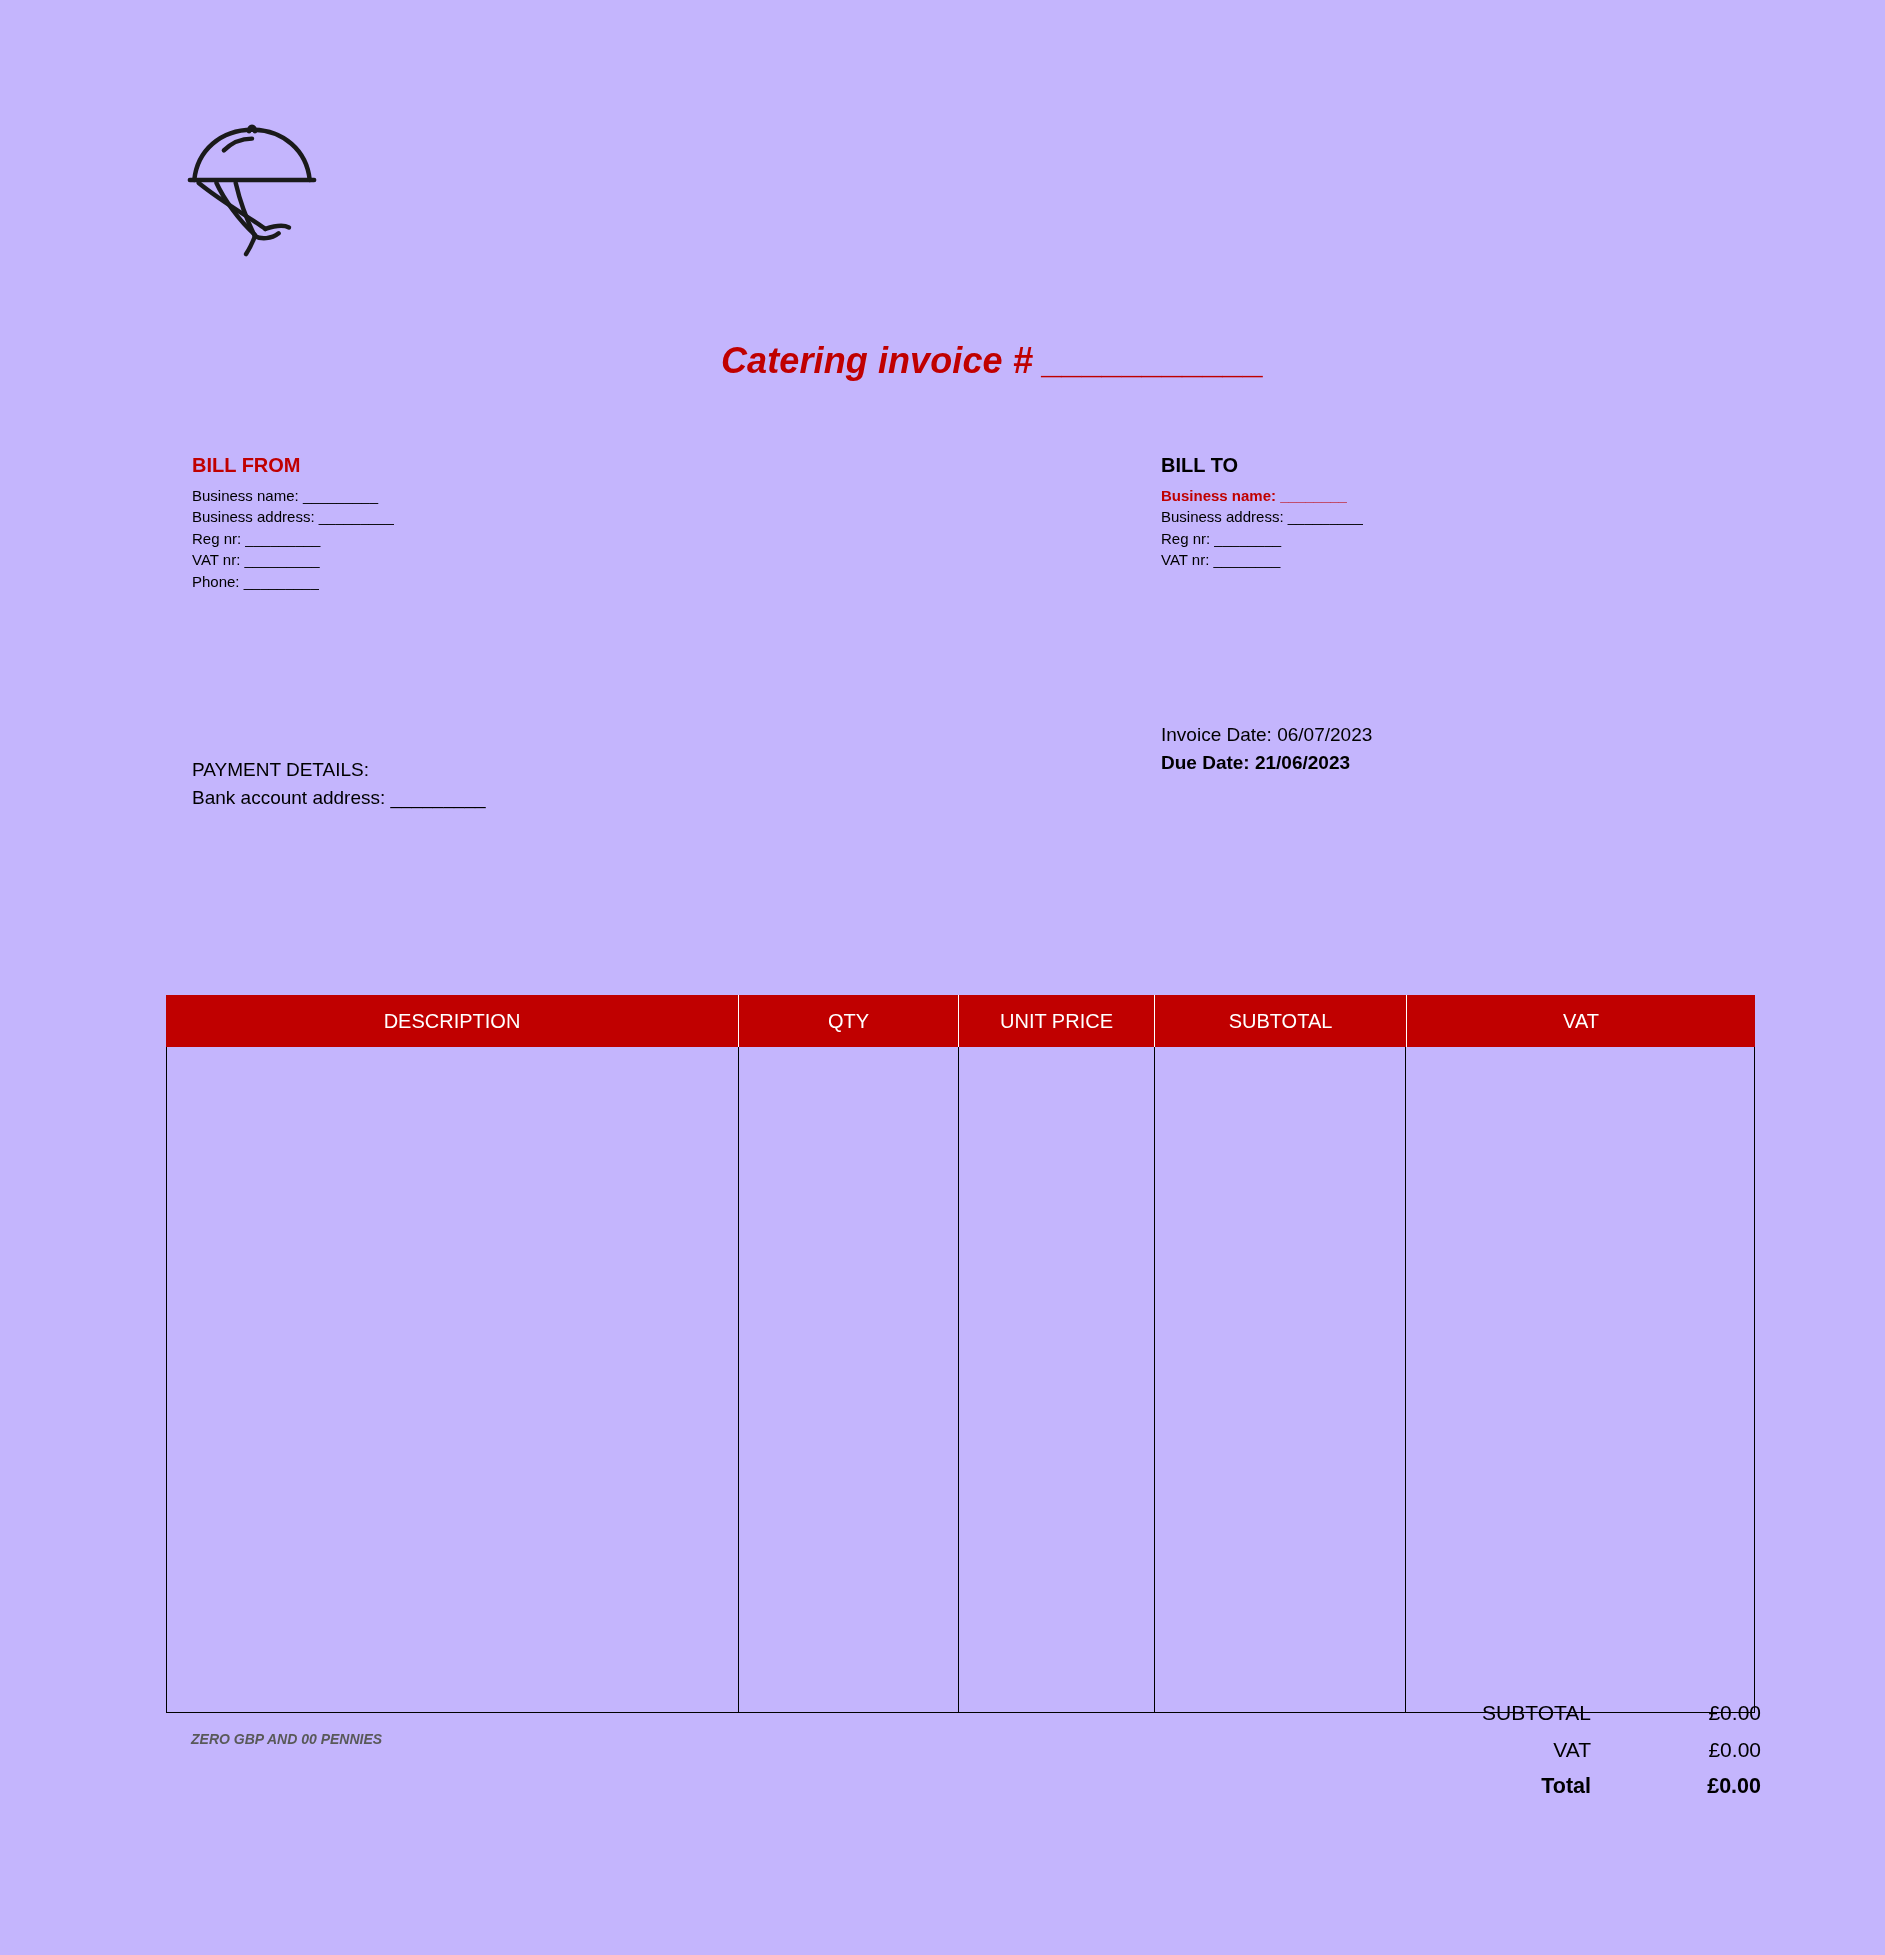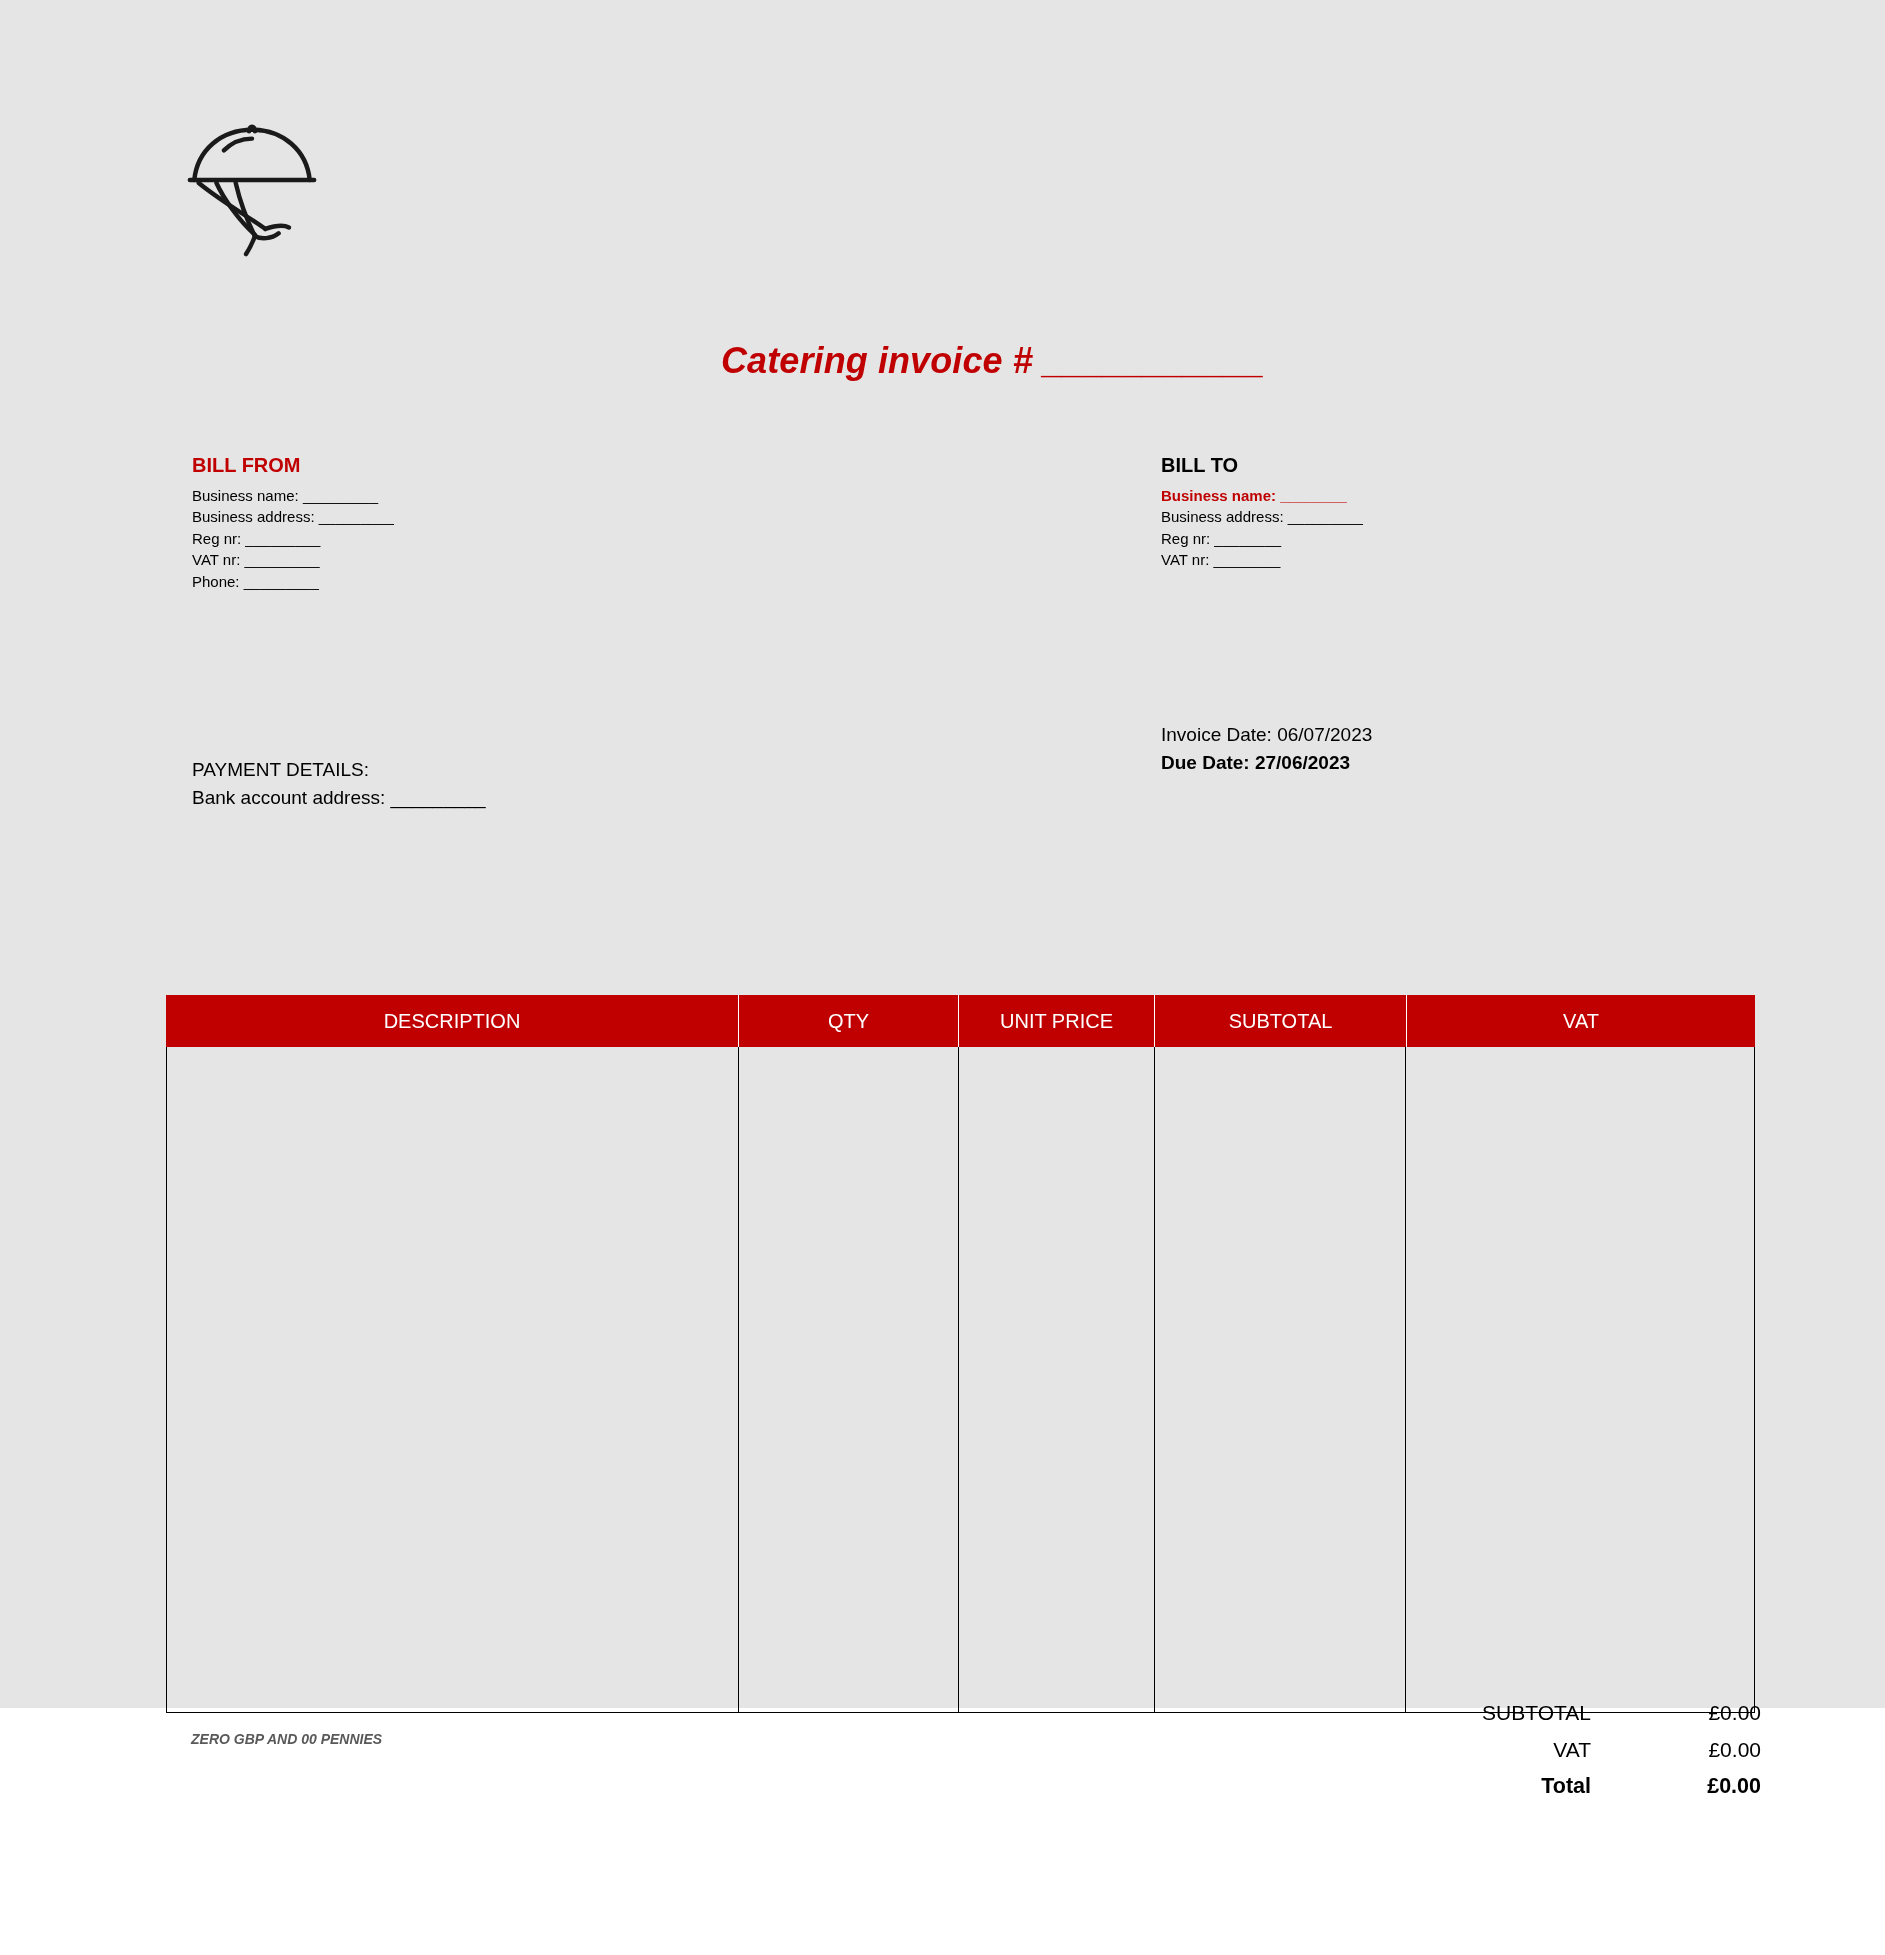--- a/index.html
+++ b/index.html
@@ -12,22 +12,22 @@
     height: 1955px;
     font-family: "Liberation Sans", sans-serif;
     color: #000000;
     position: relative;
     overflow: hidden;
   }
   .page {
     position: absolute;
     left: 0; top: 0;
     width: 1885px;
-    height: 1708px;
-    background: #e5e5e5;
+    height: 1955px;
+    background: #c4b5fd;
   }
 
   
   .logo {
     position: absolute;
     left: 178px;
     top: 109px;
     width: 148px;
     height: 148px;
   }
@@ -210,21 +210,21 @@
   <div class="bill-to">
     <div class="block-heading heading-black">BILL TO</div>
     <div class="field-line red">Business name: ________</div>
     <div class="field-line">Business address: _________</div>
     <div class="field-line">Reg nr: ________</div>
     <div class="field-line">VAT nr: ________</div>
   </div>
 
   <div class="dates">
     <div class="date-line">Invoice Date: 06/07/2023</div>
-    <div class="date-line bold">Due Date: 27/06/2023</div>
+    <div class="date-line bold">Due Date: 21/06/2023</div>
   </div>
 
   <div class="payment">
     <div class="payment-line">PAYMENT DETAILS:</div>
     <div class="payment-line">Bank account address: _________</div>
   </div>
 
   <div class="table">
     <div class="table-head">
       <div class="col-desc">DESCRIPTION</div>

